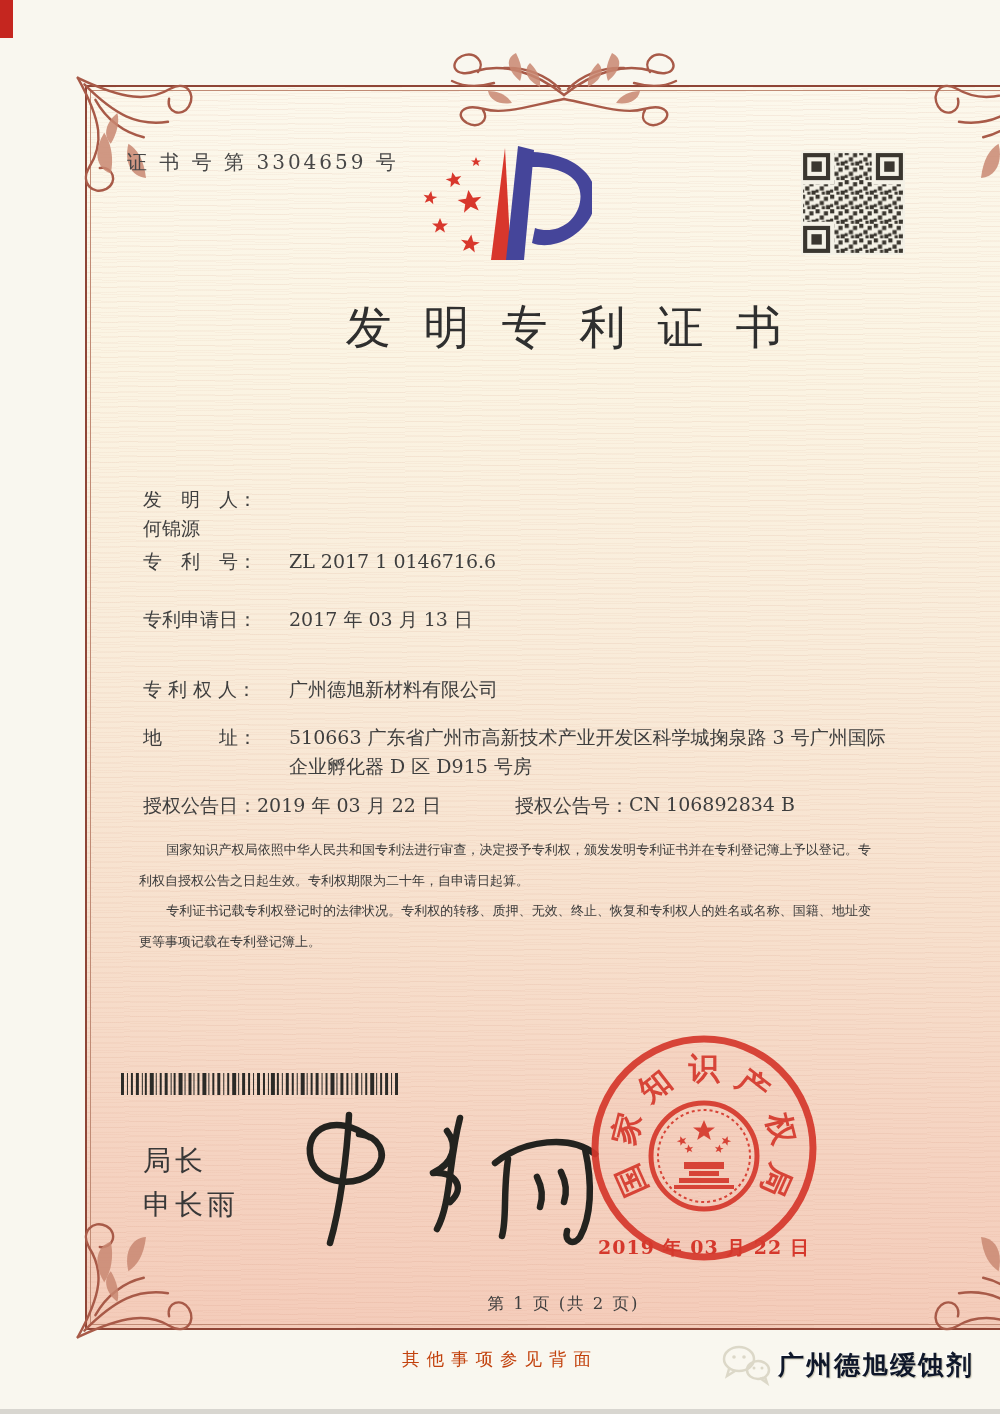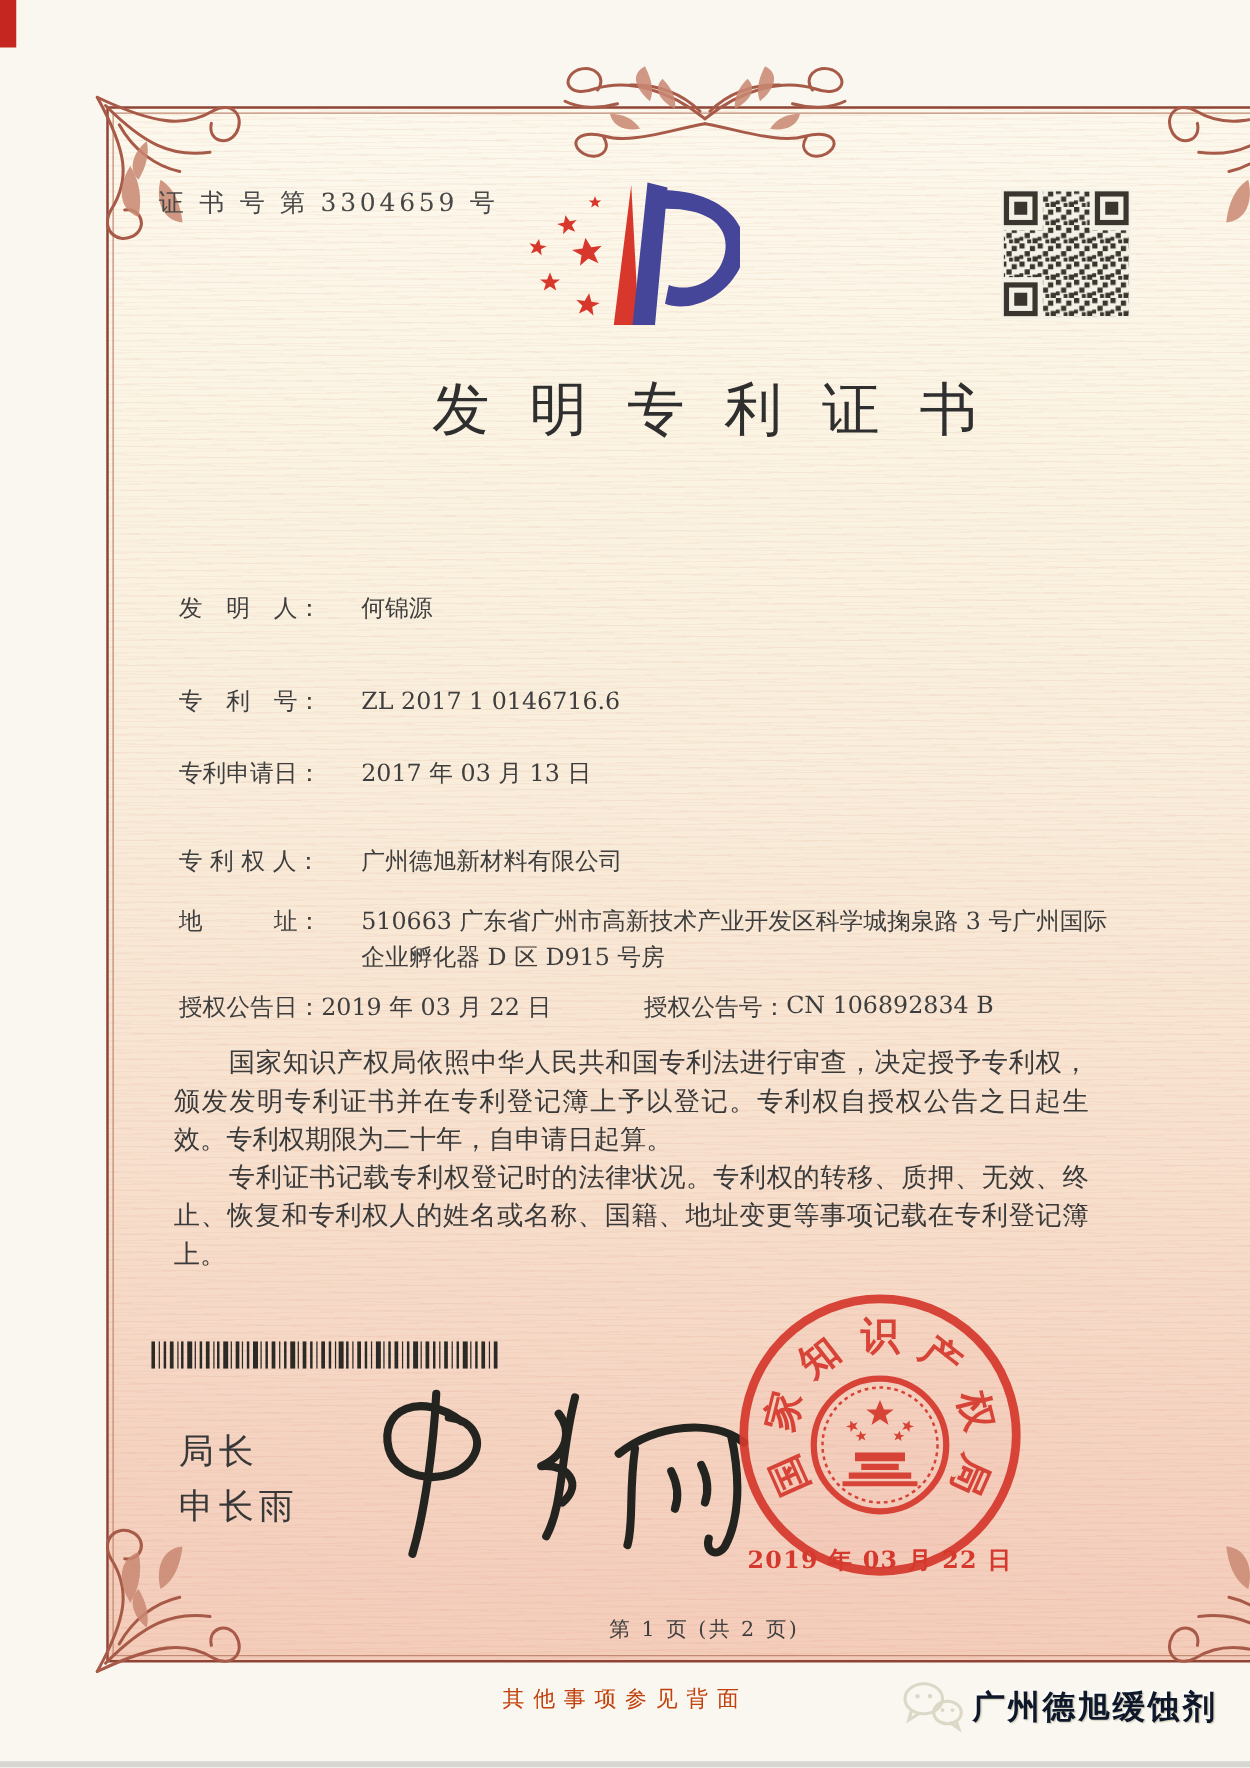--- a/index.html
+++ b/index.html
@@ -34,27 +34,27 @@
   .qr{position:absolute;left:714px;top:64px;width:104px;height:104px;}
 
   .title{
     position:absolute;left:0;top:210px;width:100%;text-align:center;
     font-size:46px;font-weight:normal;color:#2f2f2f;letter-spacing:32px;text-indent:32px;
   }
 
   .row{position:absolute;left:56px;display:flex;font-size:19px;color:#3e3e3e;line-height:29px;}
   .row .lbl{white-space:pre;width:146px;flex:none;}
   .row .val{width:600px;}
-  .r1{top:332px;} .r2{top:386px;} .r3{top:460px;} .r4{top:518px;} .r5{top:588px;} .r6{top:636px;}
+  .r1{top:332px;} .r2{top:398px;flex-direction:column;} .r3{top:460px;} .r4{top:518px;} .r5{top:588px;} .r6{top:636px;}
   .grant-row{position:absolute;left:56px;top:706px;width:740px;display:flex;font-size:19px;color:#3e3e3e;}
   .grant-row .pair{display:flex;}
   .grant-row .pair2{margin-left:74px;}
   .grant-row .lbl{white-space:pre;}
 
-  .paras{position:absolute;left:52px;top:748px;width:732px;font-size:21px;line-height:30.5px;
+  .paras{position:absolute;left:52px;top:748px;width:732px;font-size:13px;line-height:30.5px;
     text-align:justify;color:#3a3a3a;}
   .paras p{margin:0;text-indent:2.1em;}
 
   .barcode{position:absolute;left:34px;top:986px;width:278px;height:22px;}
 
   .director{position:absolute;left:56px;top:1052px;font-size:28px;color:#383838;line-height:44px;letter-spacing:4px;}
   .signature{position:absolute;left:190px;top:1018px;width:350px;height:145px;}
 
   .seal{position:absolute;left:498px;top:942px;width:238px;height:238px;opacity:.92;}
   .seal-date{position:absolute;left:498px;top:1148px;width:238px;text-align:center;

